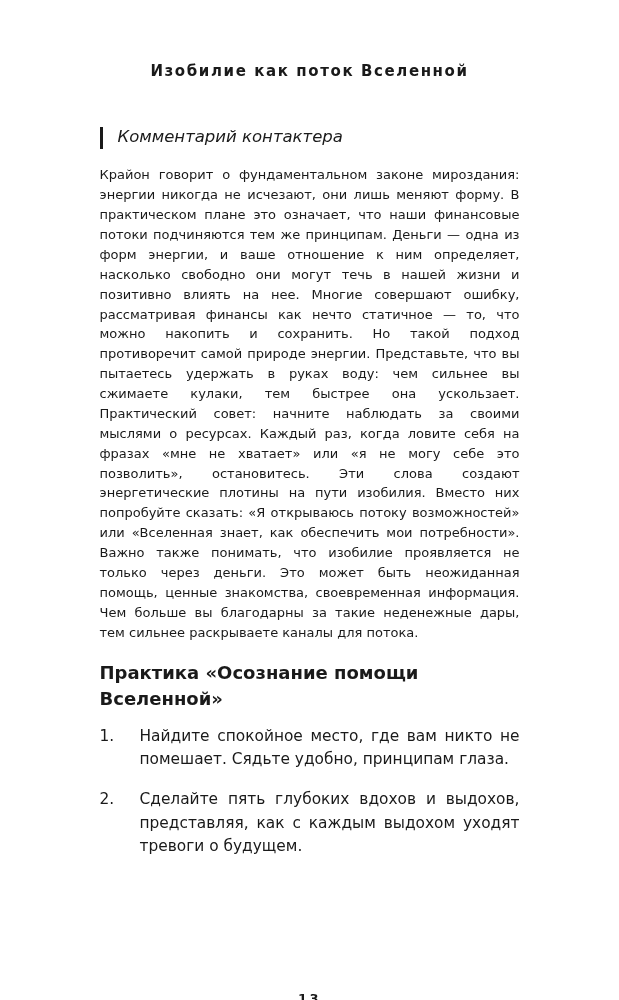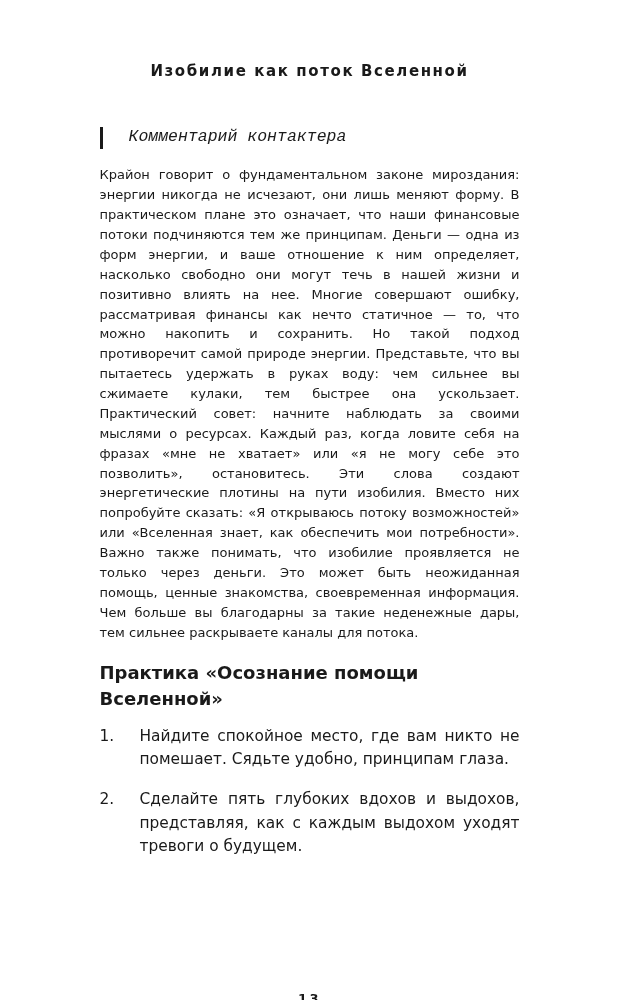--- a/index.html
+++ b/index.html
@@ -30,23 +30,22 @@
     margin-top: 62px;
     font-family: "DejaVu Sans", sans-serif;
   }
   .content {
     margin: 0 auto;
     width: 420px;
     margin-top: 46px;
   }
   .callout {
     position: relative;
-    padding-left: 29px;
+    padding-left: 18px;
     margin-bottom: 18px;
-    font-family: Liberation Mono, monospace;
   }
   .callout .bar {
     position: absolute;
     left: 0;
     top: 1px;
     width: 3px;
     height: 22px;
     background: #1a1a1a;
   }
   .callout-title {

